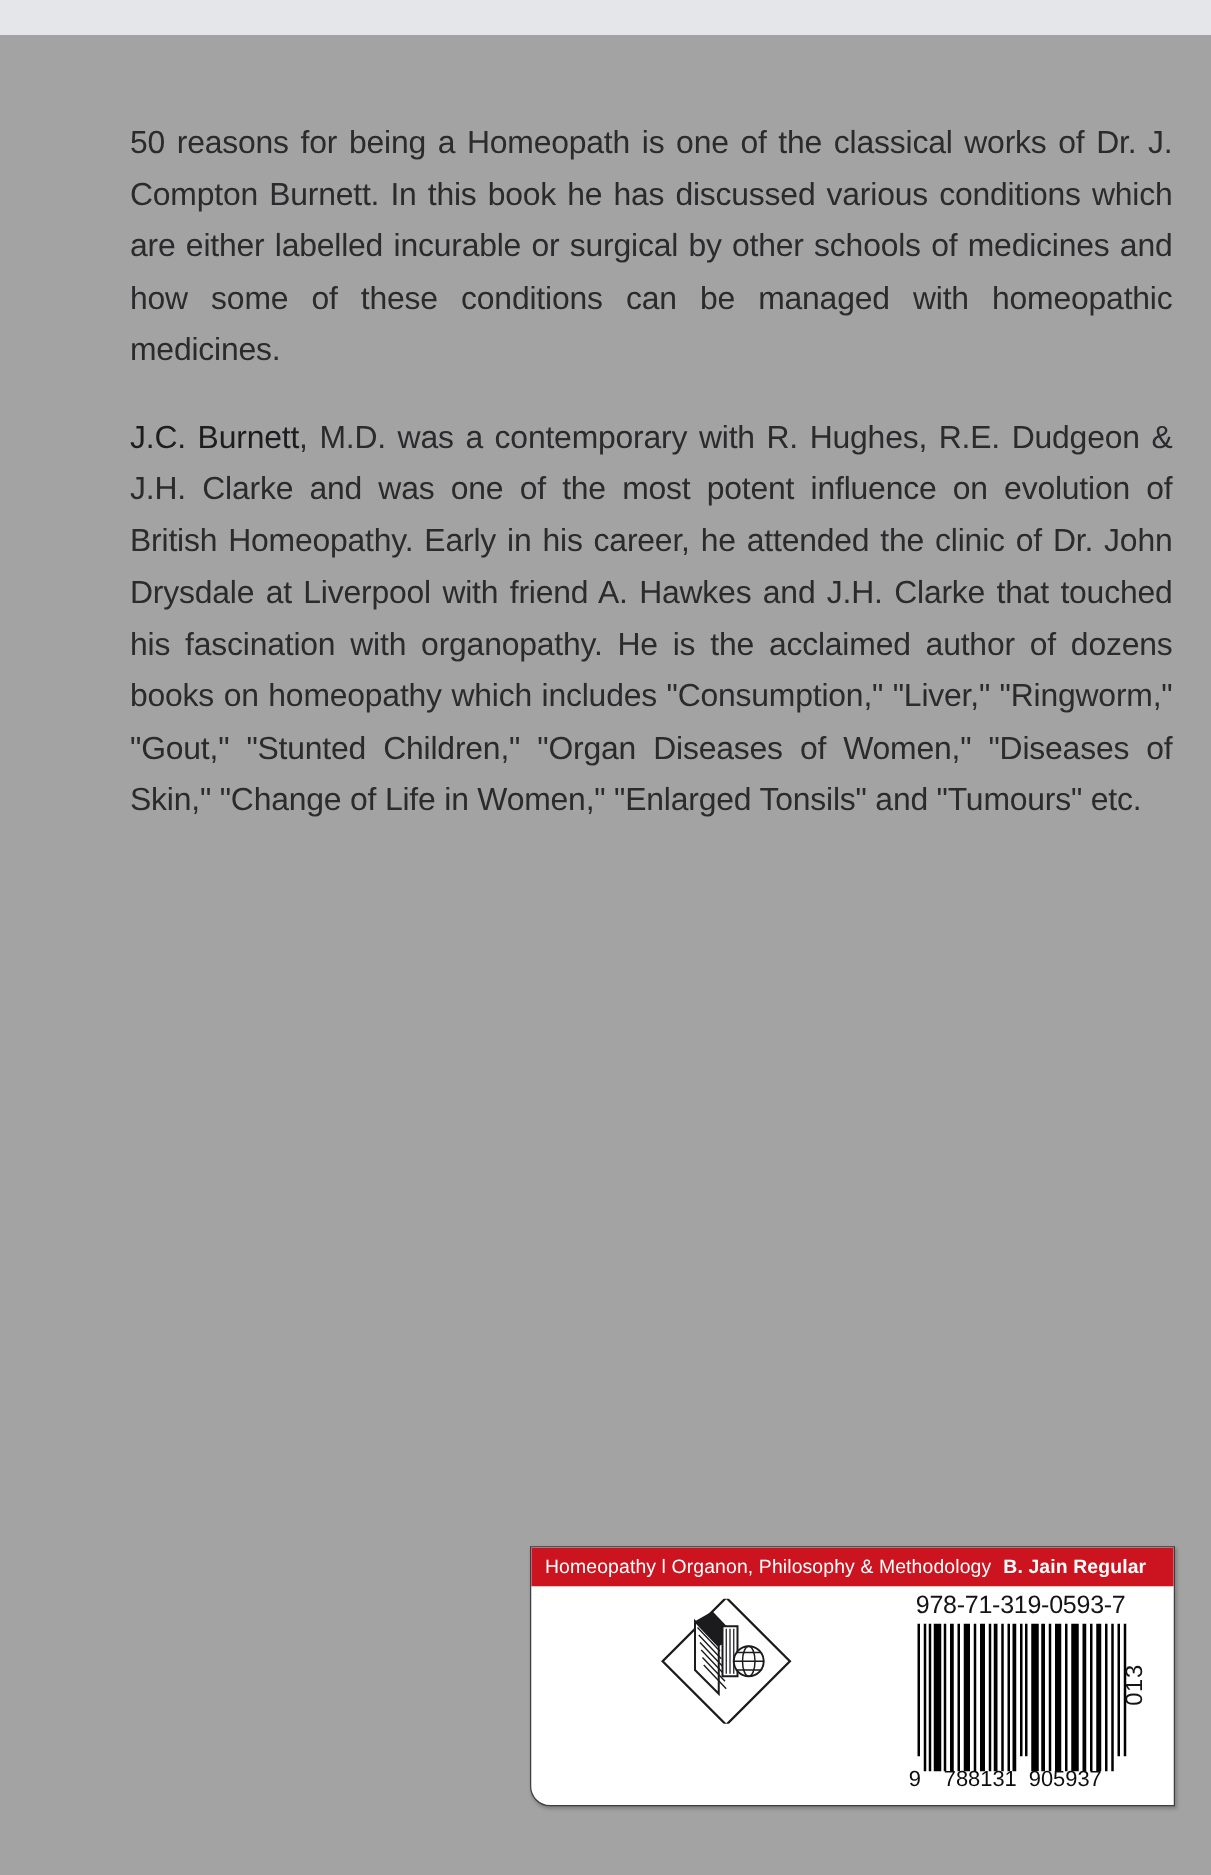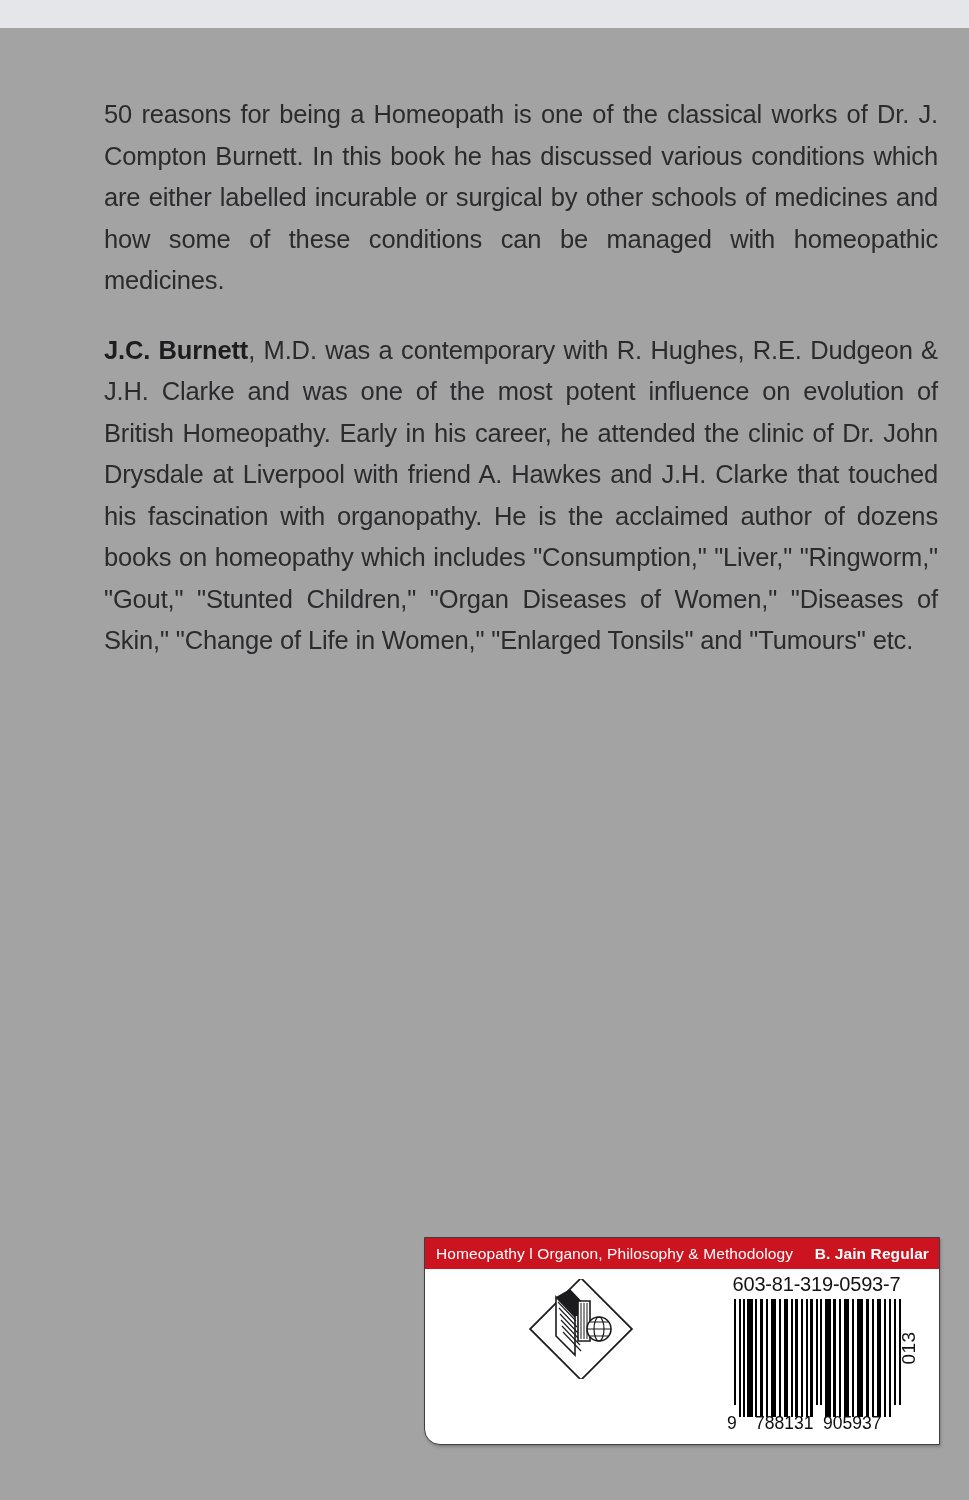--- a/index.html
+++ b/index.html
@@ -36,21 +36,21 @@
     font-size: 25.5px;
     line-height: 41.5px;
     color: #2b2b2d;
     text-align: justify;
     text-justify: inter-word;
     letter-spacing: -0.15px;
     -webkit-hyphens: none;
     hyphens: none;
   }
   .para:last-child { margin-bottom: 0; }
-  .para .bold { font-weight: bold; color: #1d1d1f; }
+  .para .bold { font-weight: normal; color: #1d1d1f; }
 
   
   .pub-card {
     position: absolute;
     left: 424px;
     top: 1209px;
     width: 516px;
     height: 208px;
     background: #ffffff;
     border: 1.6px solid #3d3d42;
@@ -61,21 +61,21 @@
   }
   .pub-bar {
     position: absolute;
     left: 0; top: 0;
     width: 100%;
     height: 31px;
     background: #cb141f;
     display: flex;
     align-items: center;
     justify-content: space-between;
-    padding: 0 10px 0 11px;
+    padding: 0 22px 0 11px;
     box-sizing: border-box;
   }
   .pub-bar-left, .pub-bar-right {
     color: #ffffff;
     font-size: 15.5px;
     letter-spacing: 0.1px;
     white-space: nowrap;
   }
   .pub-bar-right { font-weight: bold; }
 
@@ -209,21 +209,21 @@
               <ellipse cx="73" cy="50" rx="5" ry="12" fill="none" stroke="#1b1b1d" stroke-width="1.2"></ellipse>
               <path d="M61 50 L85 50 M63.5 43 L82.5 43 M63.5 57 L82.5 57" stroke="#1b1b1d" stroke-width="1.2" fill="none"></path>
             </g>
           </g>
         </svg>
       </div>
 
 
       <div class="barcode-block">
 
-        <div class="isbn-text">603-81-319-0593-7</div>
+        <div class="isbn-text">978-71-319-0593-7</div>
 
         <div class="bars">
           <span class="bar short" style="left:0px;width:2px"></span>
           <span class="bar" style="left:5px;width:2px"></span>
           <span class="bar" style="left:9px;width:2px"></span>
           <span class="bar" style="left:13px;width:6px"></span>
           <span class="bar" style="left:21px;width:2px"></span>
           <span class="bar" style="left:26px;width:3px"></span>
           <span class="bar" style="left:32px;width:2px"></span>
           <span class="bar" style="left:37px;width:5px"></span>

